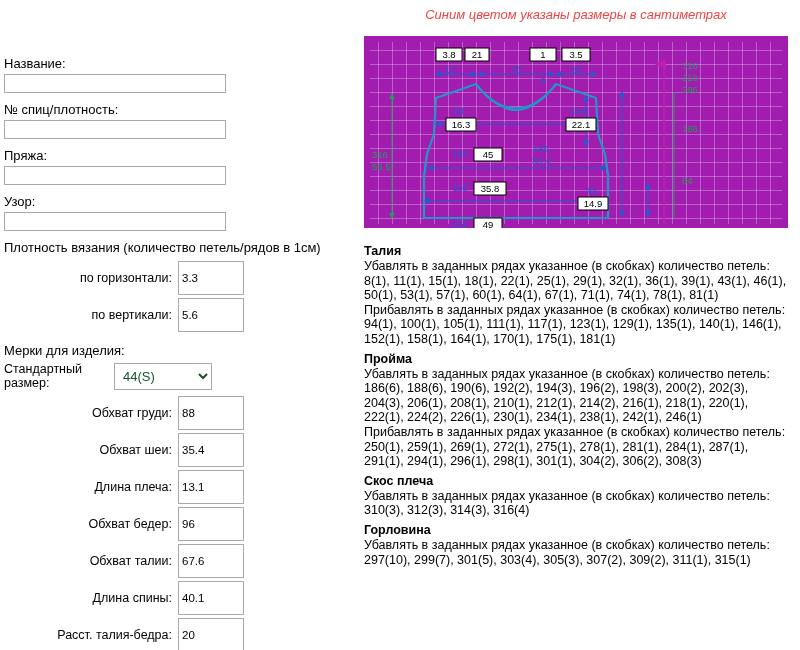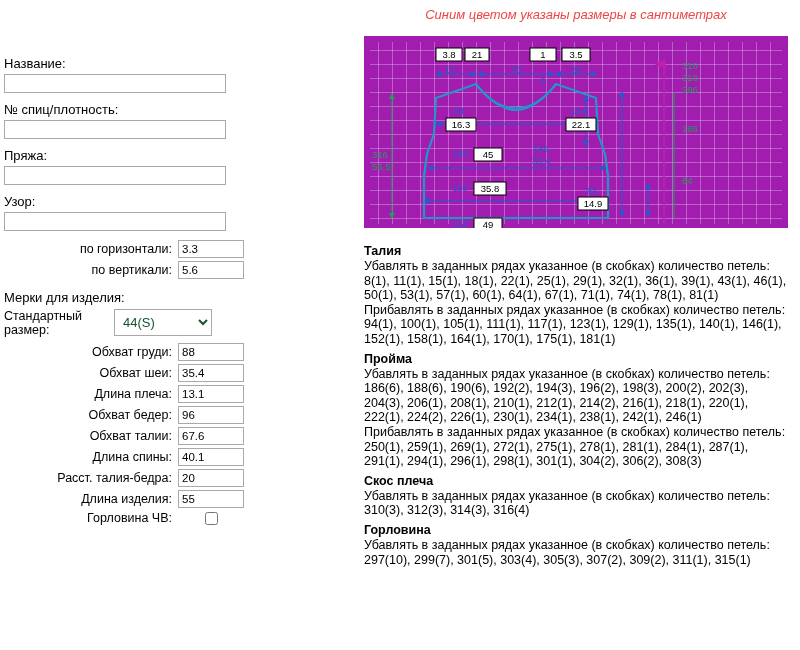--- a/index.html
+++ b/index.html
@@ -66,41 +66,42 @@
     white-space: nowrap;
   }
   .row .val {
     box-sizing: border-box;
     width: 66px;
     height: 18px;
     border: 1px solid #a9a9a9;
     background: #fff;
     font-family: "Liberation Sans", sans-serif;
     font-size: 11.5px;
-    padding: 0 3px;
+    padding: 16px 3px;
     color: #000;
     flex: 0 0 auto;
   }
   .row .chk {
     width: 13px;
     height: 13px;
     margin: 0;
     flex: 0 0 auto;
   }
   .chk-wrap {
     width: 66px;
     display: flex;
     justify-content: center;
   }
   .mid-title {
     font-size: 13px;
     margin: 11px 0 4px 0;
   }
   .size-row {
     display: flex;
+    align-items: center;
     margin-bottom: 6px;
   }
   .size-label {
     font-size: 12.5px;
     width: 110px;
     line-height: 14px;
   }
   .size-select {
     box-sizing: border-box;
     width: 98px;
@@ -174,20 +175,21 @@
     <div>
       <div class="field-label">Пряжа:</div>
       <input class="text-input" type="text" value="" style="">
     </div>
 
     <div>
       <div class="field-label">Узор:</div>
       <input class="text-input" type="text" value="" style="">
     </div>
 
+    <div class="section-title">Плотность вязания (количество петель/рядов в 1см)</div>
 
     <div class="row">
       <span class="lbl">по горизонтали:</span>
       <input class="val" type="text" value="3.3" style="">
     </div>
     <div class="row">
       <span class="lbl">по вертикали:</span>
       <input class="val" type="text" value="5.6" style="">
     </div>
 

